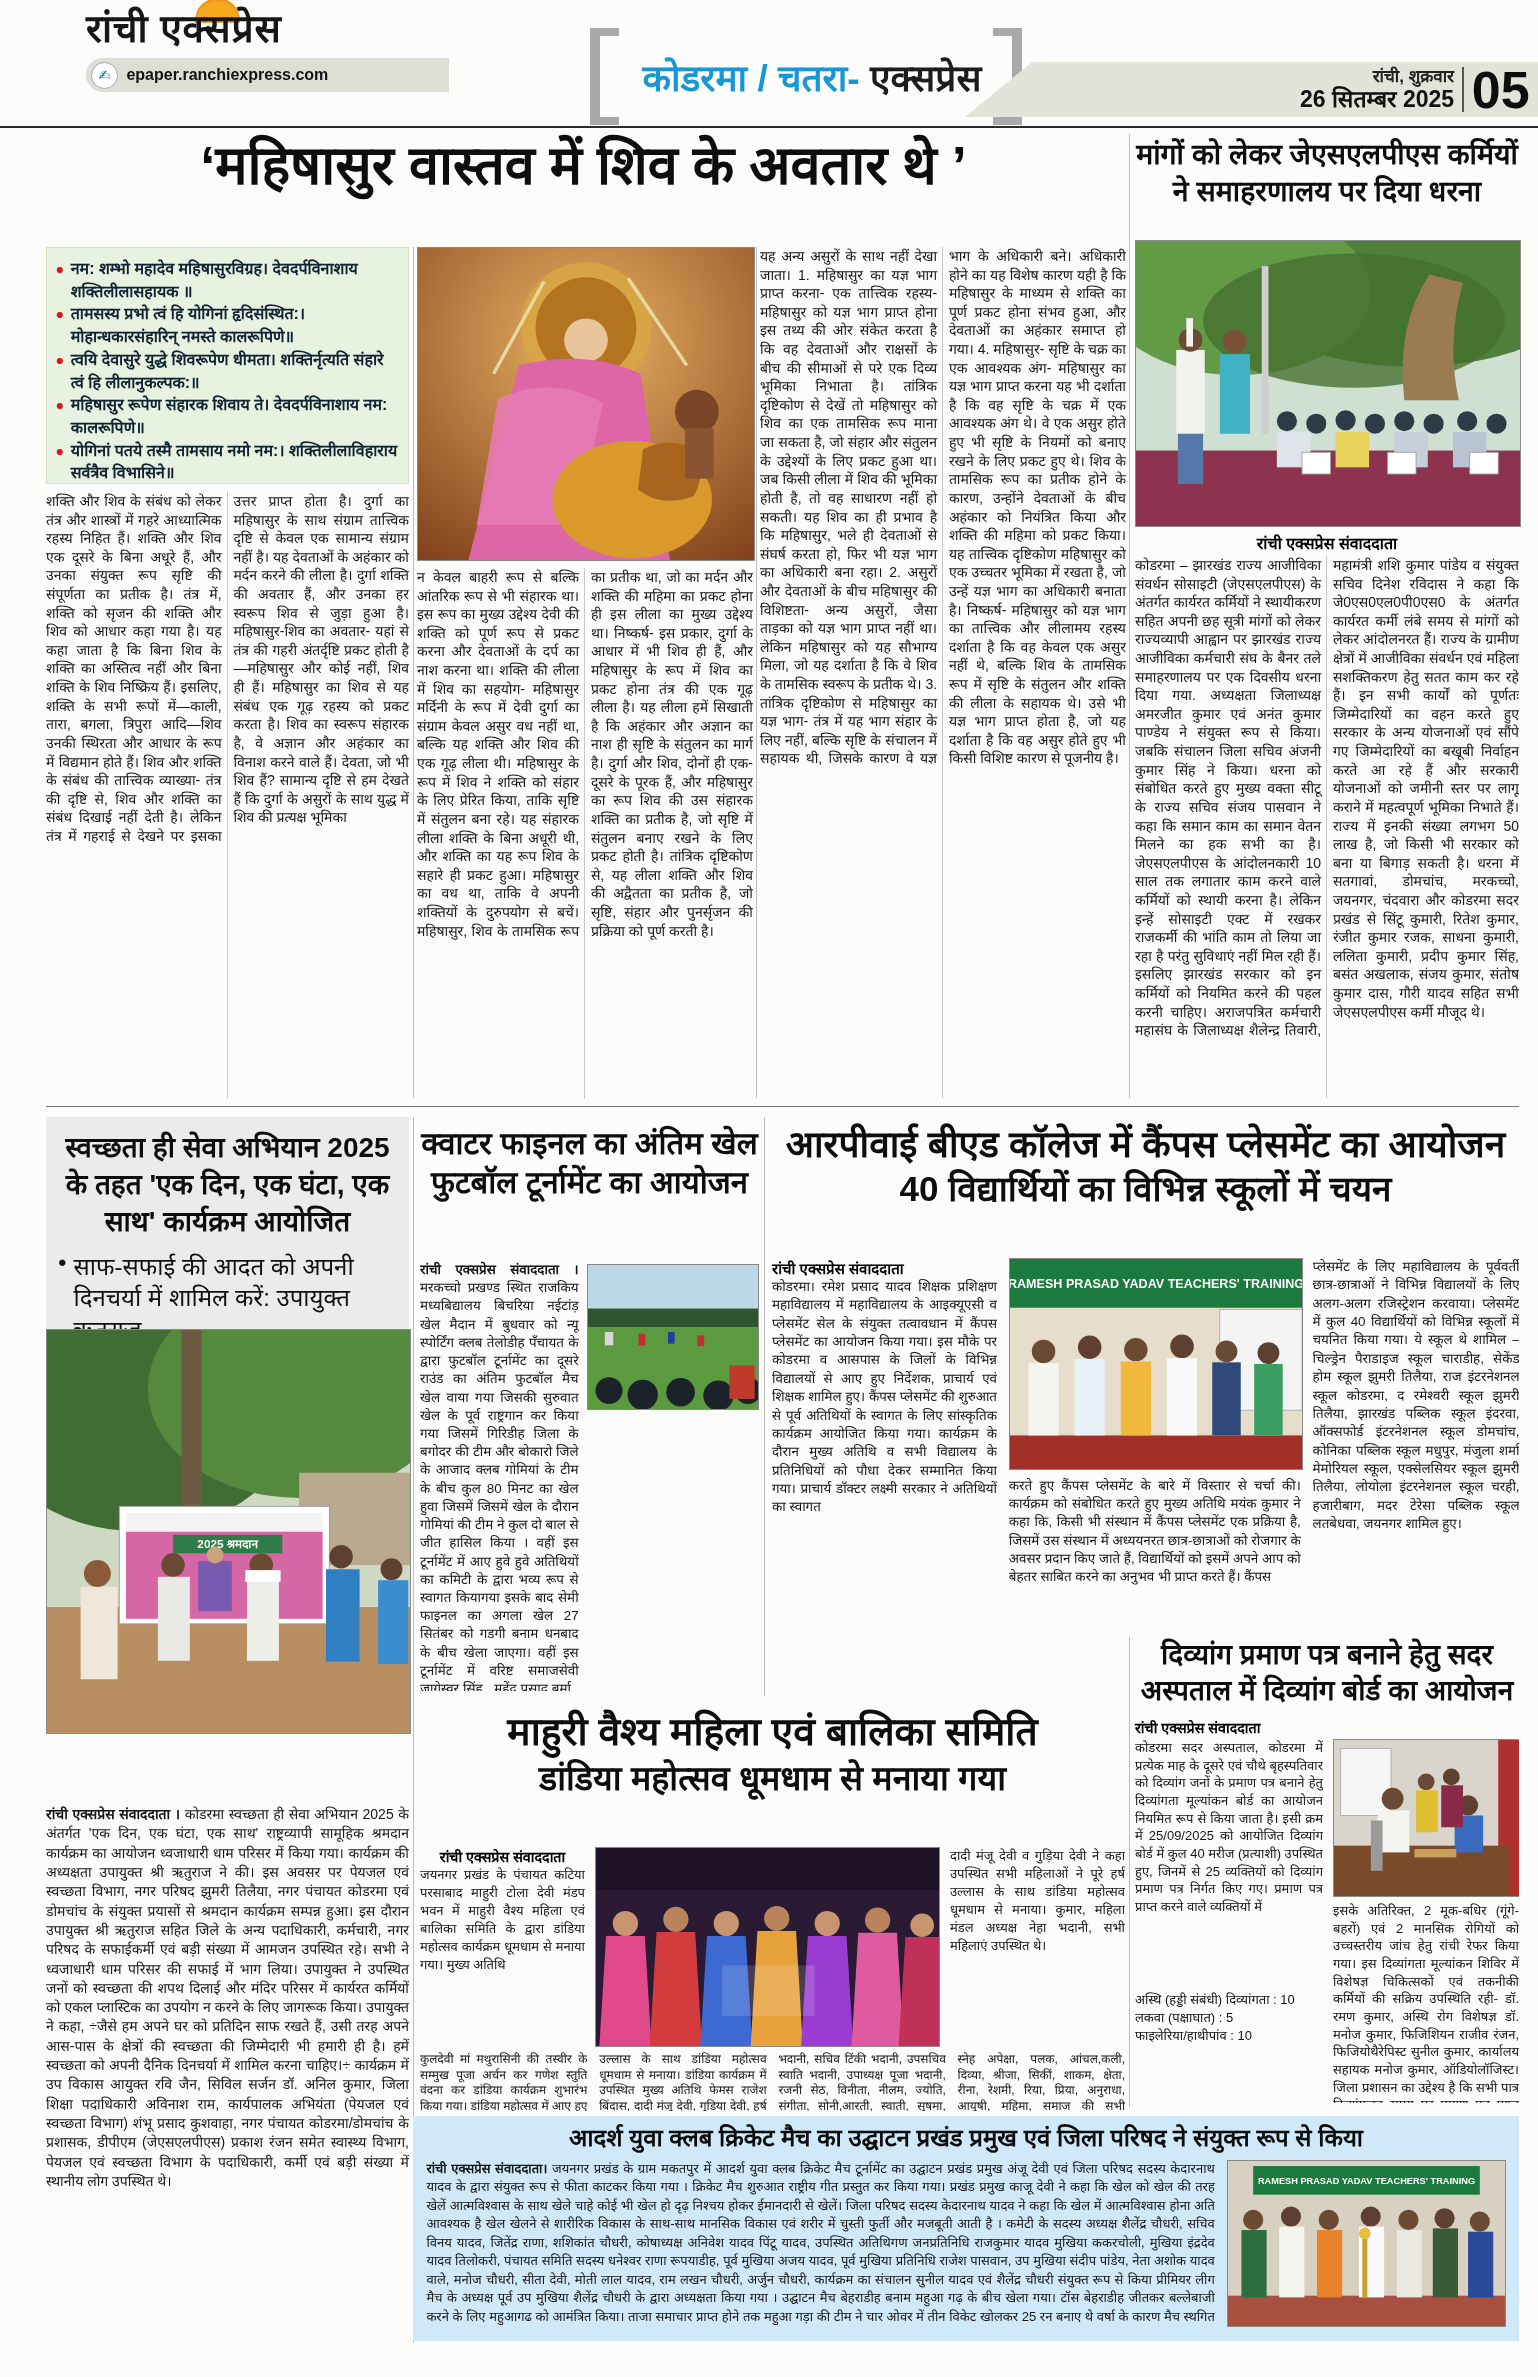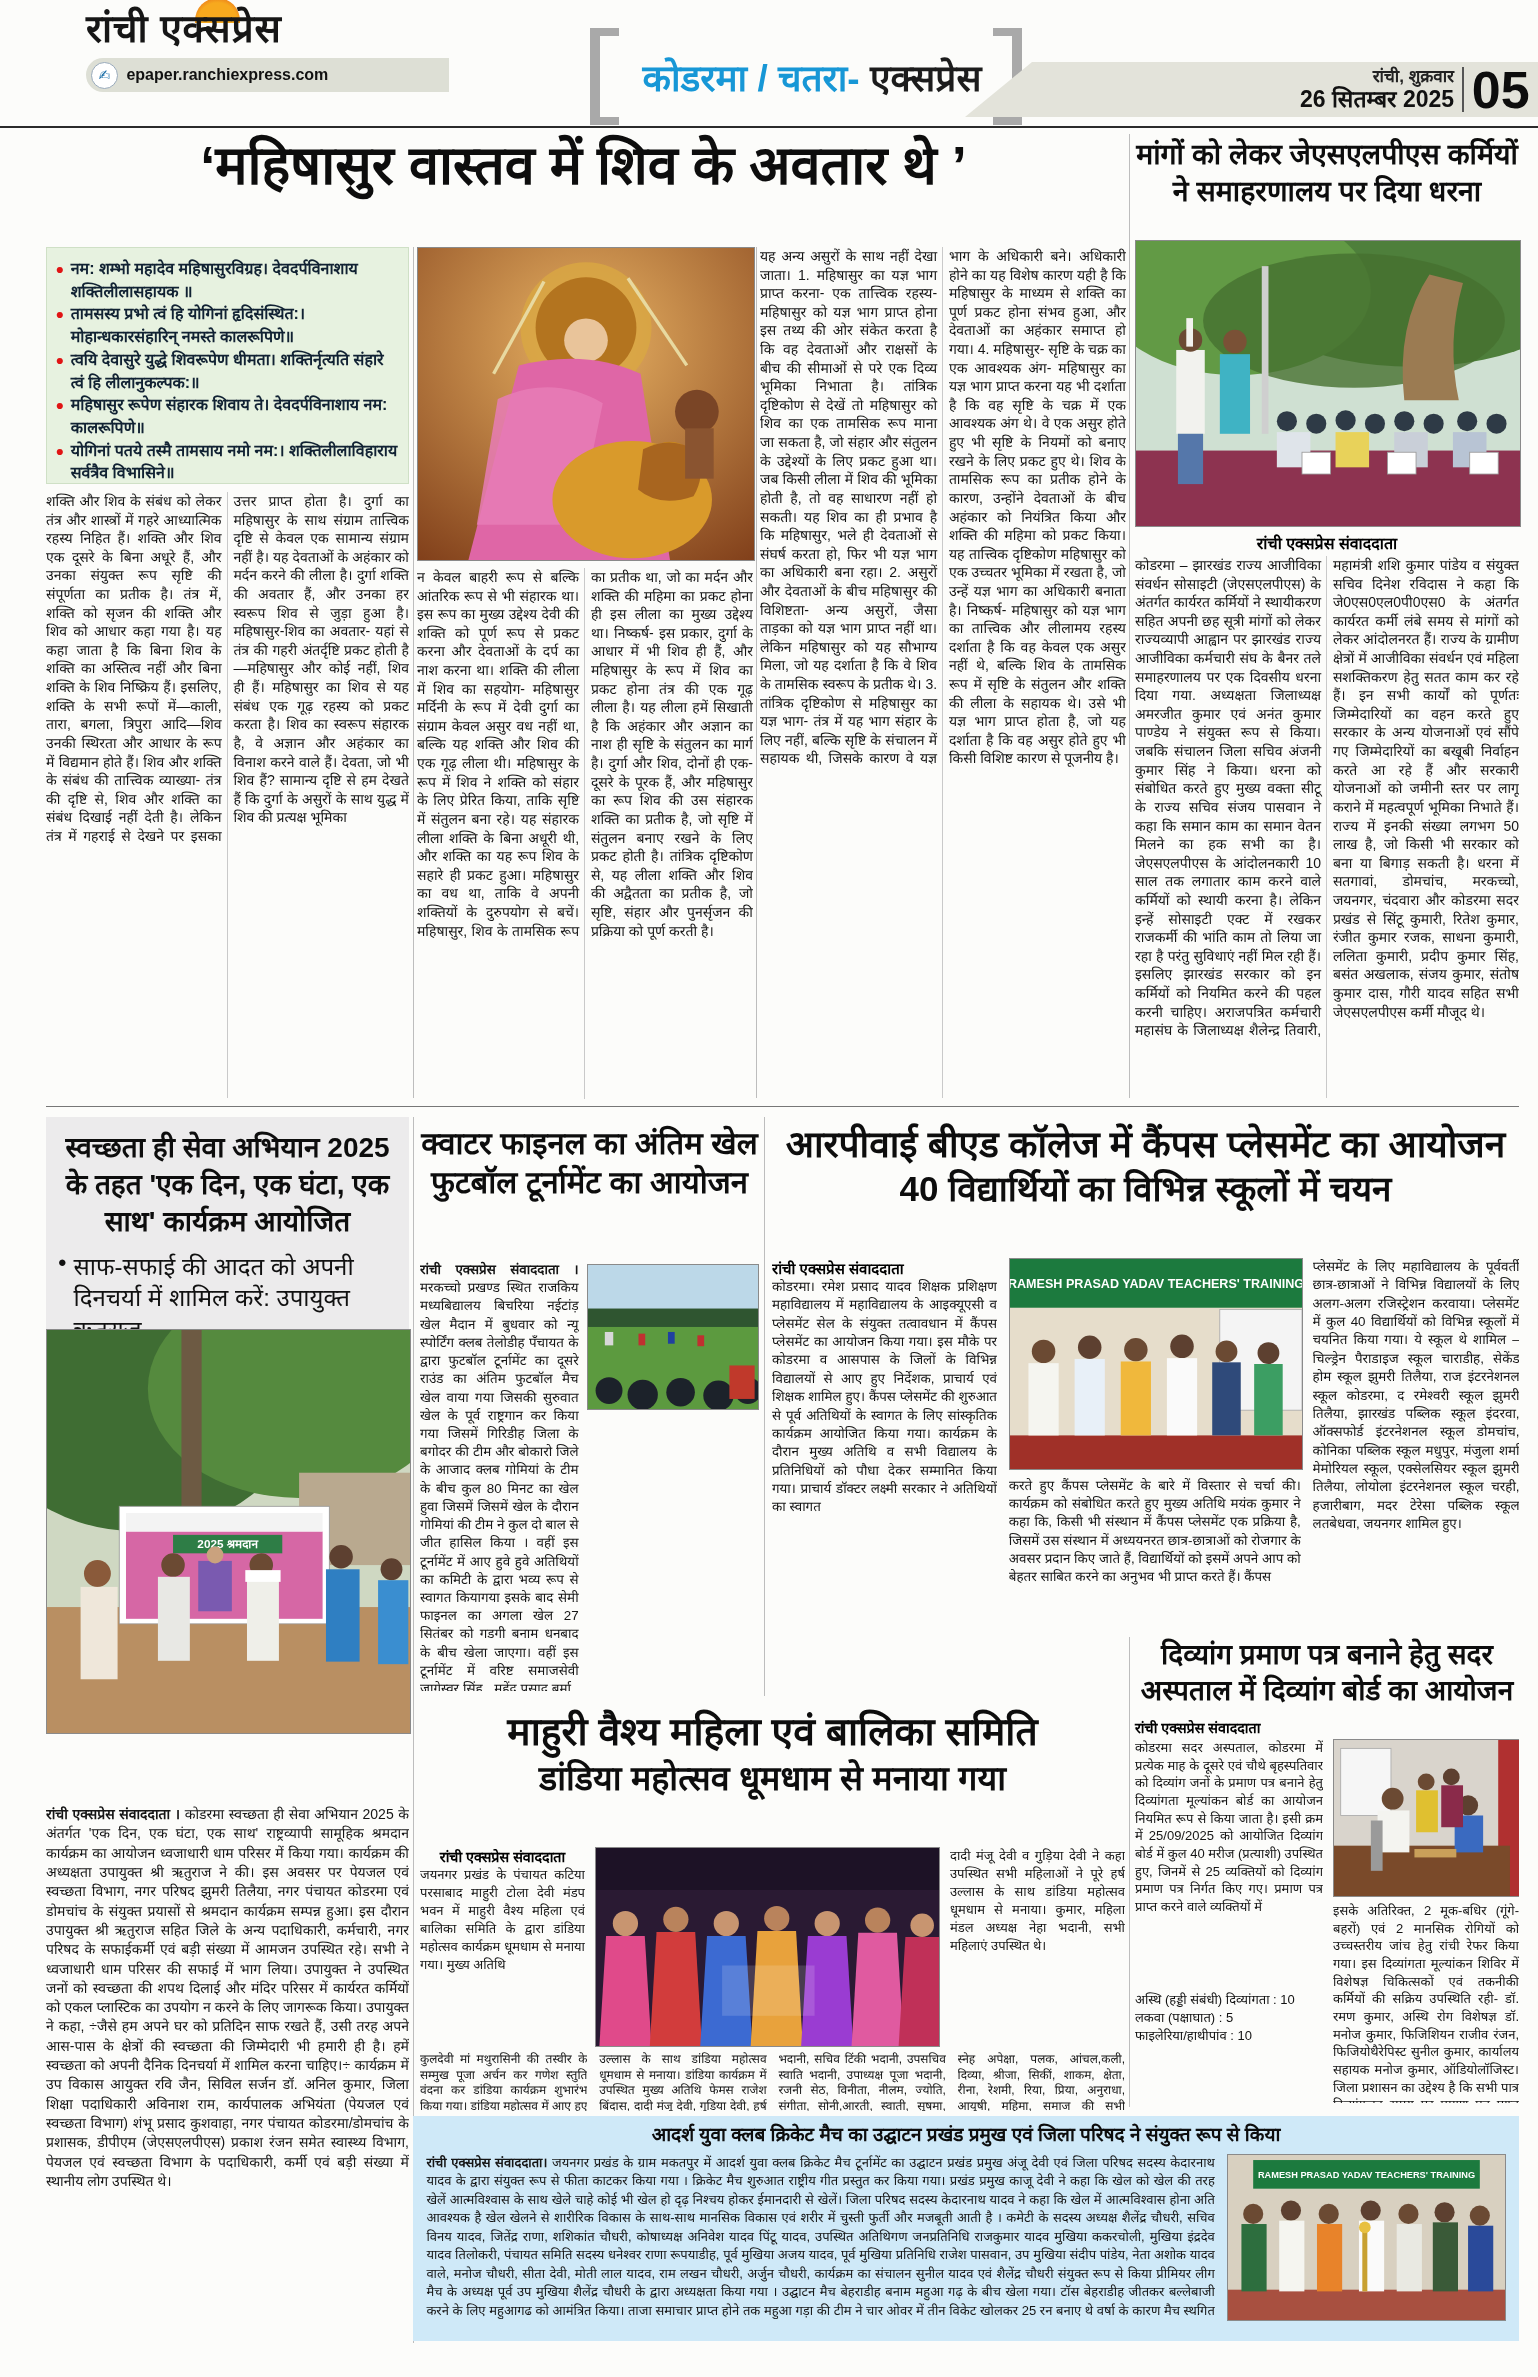--- a/index.html
+++ b/index.html
@@ -353,21 +353,21 @@
               <rect x="128" y="54" width="26" height="50" fill="#8a2a4a"></rect>
             <rect x="96" y="130" width="50" height="10" fill="#caa05a"></rect>
           </svg>
         </div>
         <div class="jt" style="font-size:13px;line-height:1.36;height:201px;margin-top:5px;">इसके अतिरिक्त, 2 मूक-बधिर (गूंगे-बहरों) एवं 2 मानसिक रोगियों को उच्चस्तरीय जांच हेतु रांची रेफर किया गया। इस दिव्यांगता मूल्यांकन शिविर में विशेषज्ञ चिकित्सकों एवं तकनीकी कर्मियों की सक्रिय उपस्थिति रही- डॉ. रमण कुमार, अस्थि रोग विशेषज्ञ डॉ. मनोज कुमार, फिजिशियन राजीव रंजन, फिजियोथैरेपिस्ट सुनील कुमार, कार्यालय सहायक मनोज कुमार, ऑडियोलॉजिस्ट। जिला प्रशासन का उद्देश्य है कि सभी पात्र दिव्यांगजन समय पर प्रमाण पत्र प्राप्त कर सरकारी योजनाओं एवं सुविधाओं का लाभ उठा सकें। दिव्यांग प्रमाण पत्र हेतु आगामी शिविर अक्टूबर माह के द्वितीय एवं चतुर्थ बृहस्पतिवार को आयोजित किए जाएंगे।</div>
       </div>
     </div>
   </div>
 
   <div class="abs bluebox" style="left:413px;top:2116px;width:1106px;height:225px;box-sizing:border-box;padding:8.4px 13.4px;overflow:hidden;">
-    <div class="hl" style="font-size:19px;line-height:1.2;margin-bottom:6.7px;">आदर्श युवा क्लब क्रिकेट मैच का उद्घाटन प्रखंड प्रमुख एवं जिला परिषद ने संयुक्त रूप से किया</div>
+    <div class="hl" style="font-size:24px;line-height:1.2;margin-bottom:6.7px;">आदर्श युवा क्लब क्रिकेट मैच का उद्घाटन प्रखंड प्रमुख एवं जिला परिषद ने संयुक्त रूप से किया</div>
     <div style="display:flex;gap:11.8px;">
       <div class="jt" style="flex:1;font-size:13px;line-height:1.42;height:165px;overflow:hidden;">
         <span style="font-weight:bold;">रांची एक्सप्रेस संवाददाता।</span>
         <span>जयनगर प्रखंड के ग्राम मकतपुर में आदर्श युवा क्लब क्रिकेट मैच टूर्नामेंट का उद्घाटन प्रखंड प्रमुख अंजू देवी एवं जिला परिषद सदस्य केदारनाथ यादव के द्वारा संयुक्त रूप से फीता काटकर किया गया । क्रिकेट मैच शुरुआत राष्ट्रीय गीत प्रस्तुत कर किया गया। प्रखंड प्रमुख काजू देवी ने कहा कि खेल को खेल की तरह खेलें आत्मविश्वास के साथ खेले चाहे कोई भी खेल हो दृढ़ निश्चय होकर ईमानदारी से खेलें। जिला परिषद सदस्य केदारनाथ यादव ने कहा कि खेल में आत्मविश्वास होना अति आवश्यक है खेल खेलने से शारीरिक विकास के साथ-साथ मानसिक विकास एवं शरीर में चुस्ती फुर्ती और मजबूती आती है । कमेटी के सदस्य अध्यक्ष शैलेंद्र चौधरी, सचिव विनय यादव, जितेंद्र राणा, शशिकांत चौधरी, कोषाध्यक्ष अनिवेश यादव पिंटू यादव, उपस्थित अतिथिगण जनप्रतिनिधि राजकुमार यादव मुखिया ककरचोली, मुखिया इंद्रदेव यादव तिलोकरी, पंचायत समिति सदस्य धनेश्वर राणा रूपयाडीह, पूर्व मुखिया अजय यादव, पूर्व मुखिया प्रतिनिधि राजेश पासवान, उप मुखिया संदीप पांडेय, नेता अशोक यादव वाले, मनोज चौधरी, सीता देवी, मोती लाल यादव, राम लखन चौधरी, अर्जुन चौधरी, कार्यक्रम का संचालन सुनील यादव एवं शैलेंद्र चौधरी संयुक्त रूप से किया प्रीमियर लीग मैच के अध्यक्ष पूर्व उप मुखिया शैलेंद्र चौधरी के द्वारा अध्यक्षता किया गया । उद्घाटन मैच बेहराडीह बनाम महुआ गढ़ के बीच खेला गया। टॉस बेहराडीह जीतकर बल्लेबाजी करने के लिए महुआगढ को आमंत्रित किया। ताजा समाचार प्राप्त होने तक महुआ गड़ा की टीम ने चार ओवर में तीन विकेट खोलकर 25 रन बनाए थे वर्षा के कारण मैच स्थगित किया गया।</span>
       </div>
       <div class="photo" style="width:277px;height:165px;flex:none;">
         <svg viewBox="0 0 330 196" preserveAspectRatio="none" aria-hidden="true">
           <rect width="330" height="196" fill="#d8d0c0"></rect>
           <rect x="30" y="6" width="270" height="34" fill="#1c7a3e"></rect>
           <text x="165" y="27" text-anchor="middle" font-size="11" fill="#ffffff" class="banner-text">RAMESH PRASAD YADAV TEACHERS' TRAINING</text>

